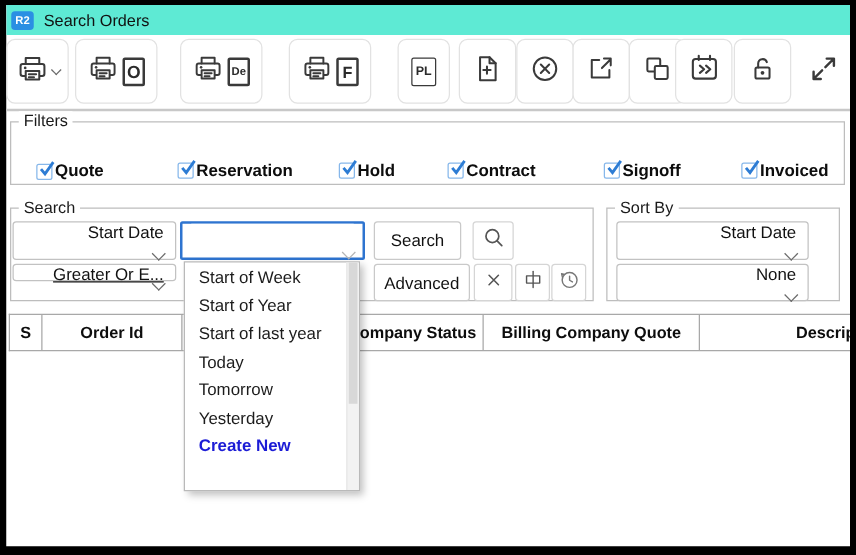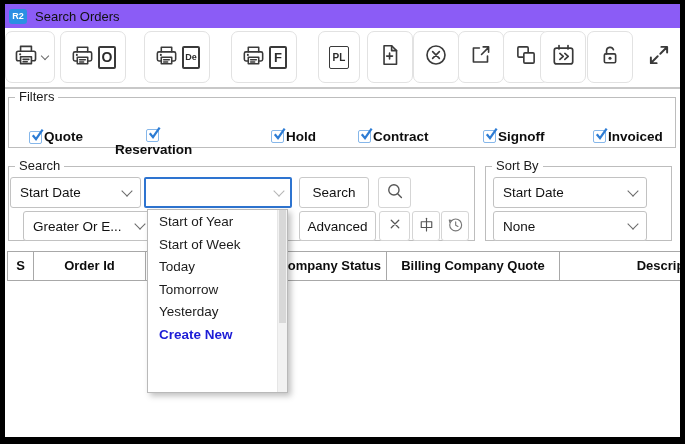--- a/index.html
+++ b/index.html
@@ -2,21 +2,21 @@
 <html><head>
 <meta charset="utf-8">
 <style>
   * { box-sizing: border-box; margin: 0; padding: 0; }
   html,body { background:#888; }
   body { font-family:"Liberation Sans", sans-serif; }
   .frame { width:685px; height:444px; background:#000; padding:4px 5px 7px 5px; position:relative; }
   .inner { position:relative; width:675px; height:433px; background:#fff; overflow:hidden; }
 
   
-  .titlebar { position:absolute; left:0; top:0; width:100%; height:24px; display:flex; align-items:center; padding-left:4px; background:#8b5cf6; }
+  .titlebar { position:absolute; left:0; top:0; width:100%; height:24px; display:flex; align-items:center; padding-left:4px; background:#5eead4; }
   .logo { width:18px; height:15px; background:#2b8fe3; border-radius:3px; color:#fff; font-size:9px; font-weight:700; display:flex; align-items:center; justify-content:center; }
   .wtitle { margin-left:8px; font-size:13px; color:#111; }
 
   
   .tbtn { position:absolute; top:27px; height:52px; background:#fff; border:1px solid #e2e2e2; border-radius:7px; display:flex; align-items:center; justify-content:center; gap:3px; cursor:pointer; }
   .tbtn svg { stroke:#3a3a3a; stroke-width:1.5; fill:none; stroke-linecap:round; stroke-linejoin:round; }
   .docbox { border:2px solid #3a3a3a; border-radius:2px; width:18px; height:23px; display:flex; align-items:center; justify-content:center; font-weight:700; color:#2b2b2b; background:#fff; }
   .docO { font-size:14px; } .docDe { font-size:9px; } .docF { font-size:13px; }
   .docPL { border-width:1.5px; width:20px; font-size:10px; }
   .chev { width:8px; height:8px; border-right:1.6px solid #6a6a6a; border-bottom:1.6px solid #6a6a6a; transform:rotate(45deg); margin-top:-4px; flex:none; }
@@ -28,21 +28,21 @@
   .gbox { position:absolute; border:1px solid #bdbdbd; border-radius:0; background:#fff; }
   .glabel { position:absolute; top:-9px; left:6px; background:#fff; padding:0 4px; font-size:13px; color:#1a1a1a; }
 
   
   .cb { position:absolute; top:31px; display:flex; align-items:center; cursor:pointer; }
   .cbbox { position:relative; width:13px; height:13px; border:1px solid #86b7ea; border-radius:2px; background:#fff; flex:none; }
   .cbbox svg { position:absolute; left:0px; top:-4px; overflow:visible; }
   .cblabel { font-size:13.5px; font-weight:700; color:#0d0d0d; margin-left:2px; }
 
   
-  .combo { position:absolute; background:#fff; border:1px solid #c2c2c2; border-radius:3px; display:flex; align-items:center; justify-content:space-between; padding:0 9px; font-size:13.5px; color:#111; cursor:pointer; }
+  .combo { position:absolute; background:#fff; border:1px solid #c2c2c2; border-radius:3px; display:flex; align-items:flex-end; justify-content:space-between; padding:0 9px; font-size:13.5px; color:#111; cursor:pointer;flex-direction:column; }
   .combo.focus { border:2px solid #2e74d0; border-radius:2px; padding:0 7px; }
   .combo.focus input { border:none; outline:none; width:100%; font-size:13.5px; font-family:inherit; }
   .pbtn { position:absolute; background:#fff; border:1px solid #c9c9c9; border-radius:3px; font-size:13.5px; color:#111; display:flex; align-items:center; justify-content:center; cursor:pointer; font-family:inherit; }
   .ibtn { position:absolute; background:#fff; border:1px solid #d5d5d5; border-radius:3px; display:flex; align-items:center; justify-content:center; cursor:pointer; }
   .ibtn svg { fill:none; stroke-linecap:round; stroke-linejoin:round; }
 
   
   .ddlist { position:absolute; left:142px; top:205px; width:141px; height:184px; background:#fff; border:1px solid #b9b9b9; box-shadow:3px 3px 6px rgba(0,0,0,0.25); z-index:50; padding-top:1px; }
   .dditem { height:22.5px; line-height:22.5px; padding-left:11px; font-size:13.5px; color:#1c1c1c; cursor:pointer; white-space:nowrap; }
   .dditem.create { color:#1c1cd6; font-weight:700; }
@@ -159,21 +159,21 @@
   <div class="gbox" style="left:3px; top:93px; width:668px; height:51px;">
     <span class="glabel">Filters</span>
     <label class="cb" style="left:20px;align-items:flex-end;">
       <span class="cbbox">
             <svg width="15" height="15" viewBox="0 0 14 14">
               <path d="M2.6 6.8l3 3.6L11.8 1.6" stroke="#2d7cd4" stroke-width="2.1" fill="none"></path>
             </svg>
           </span>
       <span class="cblabel">Quote</span>
     </label>
-    <label class="cb" style="left:104px;flex-direction:column;">
+    <label class="cb" style="left:133px;">
       <span class="cbbox">
             <svg width="15" height="15" viewBox="0 0 14 14">
               <path d="M2.6 6.8l3 3.6L11.8 1.6" stroke="#2d7cd4" stroke-width="2.1" fill="none"></path>
             </svg>
           </span>
       <span class="cblabel">Reservation</span>
     </label>
     <label class="cb" style="left:262px;">
       <span class="cbbox">
             <svg width="15" height="15" viewBox="0 0 14 14">
@@ -219,21 +219,21 @@
     <input value="" style="">
     <span class="chev dis"></span>
   </div>
   <button class="pbtn" style="left:294px; top:173px; width:70px; height:31px;">Search</button>
   <div class="ibtn" style="left:373px; top:173px; width:33px; height:31px;">
     <span><svg width="22" height="22" viewBox="0 0 24 24" style="stroke:#555; stroke-width:1.5">
             <circle cx="10.8" cy="10.8" r="5.6"></circle>
             <path d="M14.9 14.9L19 19"></path>
           </svg></span>
   </div>
-  <div class="combo" style="left:18px; top:207px; width:131px; height:30px;">
+  <div class="combo" style="left:5px; top:207px; width:131px; height:14px;text-decoration:underline;">
     <span>Greater Or E...</span>
     <span class="chev"></span>
   </div>
   <button class="pbtn" style="left:294px; top:207px; width:77px; height:30px;">Advanced</button>
   <div class="ibtn" style="left:374px; top:207px; width:31px; height:30px;">
     <span><svg width="20" height="20" viewBox="0 0 24 24" style="stroke:#555; stroke-width:1.5">
             <path d="M7.5 7.5l9 9M16.5 7.5l-9 9"></path>
           </svg></span>
   </div>
   <div class="ibtn" style="left:407px; top:207px; width:28px; height:30px;">
@@ -264,22 +264,23 @@
 
   <div class="thead">
     <div class="th c1">S</div>
     <div class="th c2">Order Id</div>
     <div class="th c3">Company Status</div>
     <div class="th c4">Billing Company Quote</div>
     <div class="th c5">Description</div>
   </div>
 
   <div class="ddlist">
+    <div class="dditem">Start of Week</div>
     <div class="dditem">Start of Year</div>
-    <div class="dditem">Start of Week</div>
+    <div class="dditem">Start of last year</div>
     <div class="dditem">Today</div>
     <div class="dditem">Tomorrow</div>
     <div class="dditem">Yesterday</div>
     <div class="dditem create">Create New</div>
     <div class="ddscroll">
       <div class="ddthumb"></div>
     </div>
   </div>
 
 </div>

